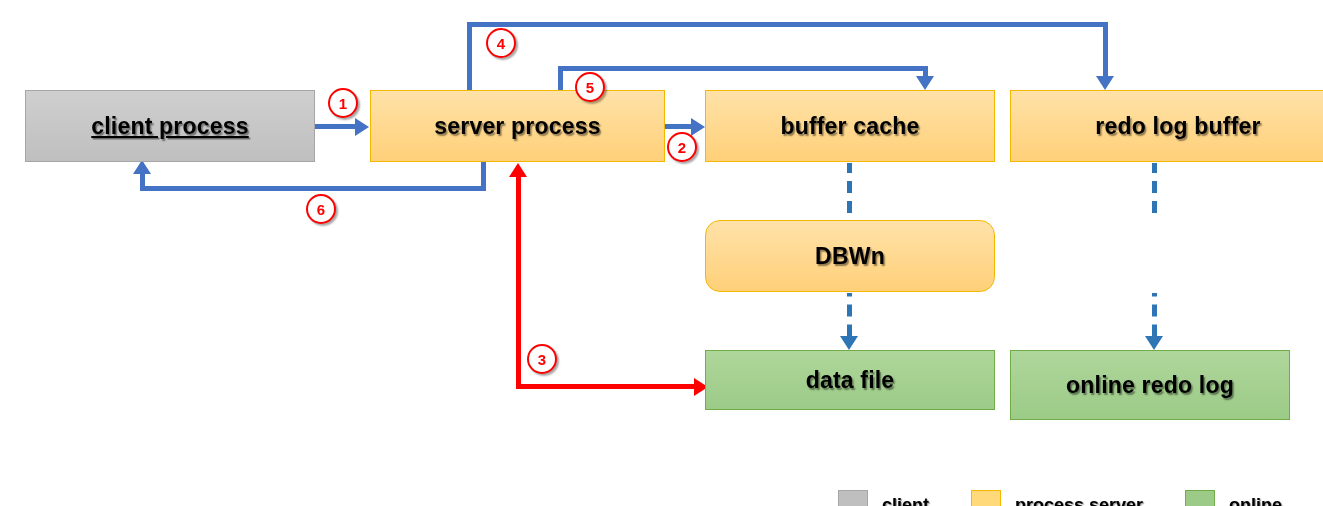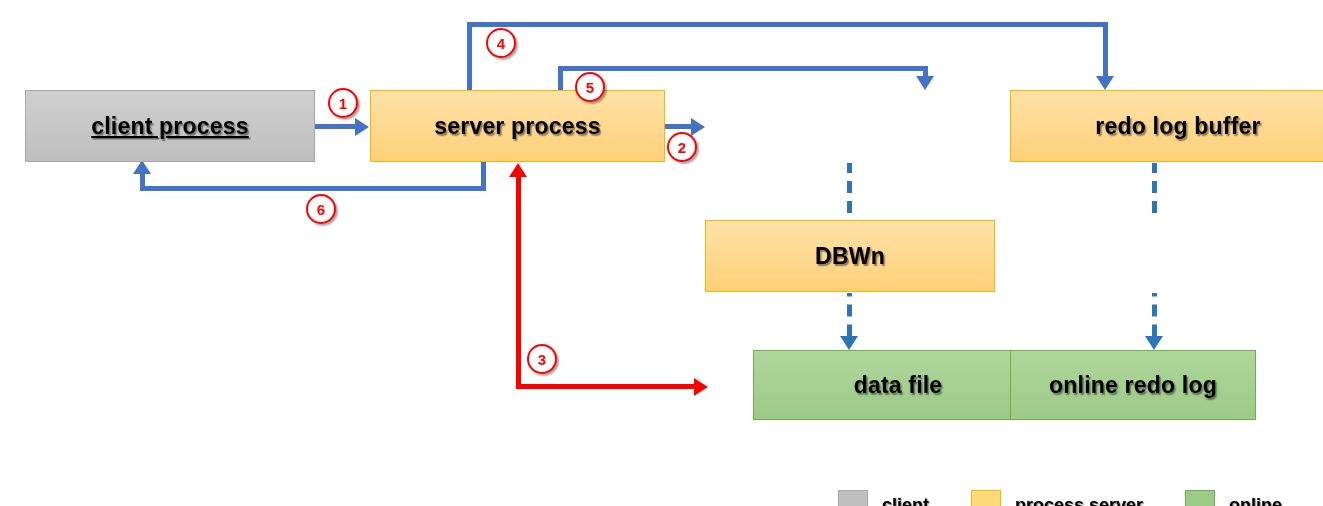--- a/index.html
+++ b/index.html
@@ -167,35 +167,38 @@
   <div class="arrowhead down blue2" style="left:1145px; top:336px;"></div>
 
   <div class="node client" style="left:25px; top:90px; width:290px; height:72px;">
     <span>client process</span>
   </div>
 
   <div class="node dbserver" style="left:370px; top:90px; width:295px; height:72px;">
     <span>server process</span>
   </div>
 
+  <div class="node dbserver" style="left:705px; top:90px; width:290px; height:72px;">
+    <span>buffer cache</span>
+  </div>
 
   <div class="node dbserver" style="left:1010px; top:90px; width:336px; height:72px;">
     <span>redo log buffer</span>
   </div>
 
-  <div class="node dbserver" style="left:705px; top:220px; width:290px; height:72px;">
+  <div class="node dbserver" style="left:705px; top:220px; width:290px; height:72px;border-radius:15px;">
     <span>DBWn</span>
   </div>
 
 
-  <div class="node storage" style="left:705px; top:350px; width:290px; height:70px;margin-left:48px;">
+  <div class="node storage" style="left:705px; top:350px; width:290px; height:60px;">
     <span>data file</span>
   </div>
 
-  <div class="node storage" style="left:1010px; top:350px; width:246px; height:70px;">
+  <div class="node storage" style="left:1010px; top:350px; width:280px; height:70px;">
     <span>online redo log</span>
   </div>
 
   <div class="step" style="left:328px; top:88px;">
     <span>1</span>
   </div>
   <div class="step" style="left:667px; top:132px;">
     <span>2</span>
   </div>
   <div class="step" style="left:527px; top:344px;">

